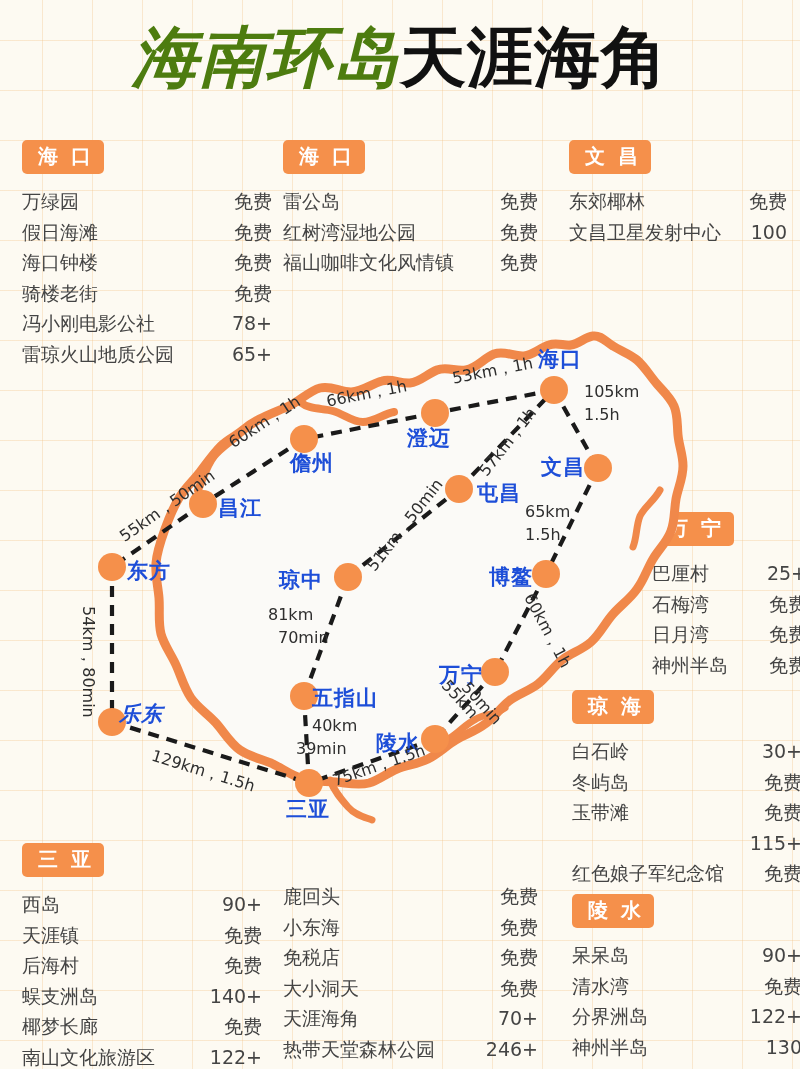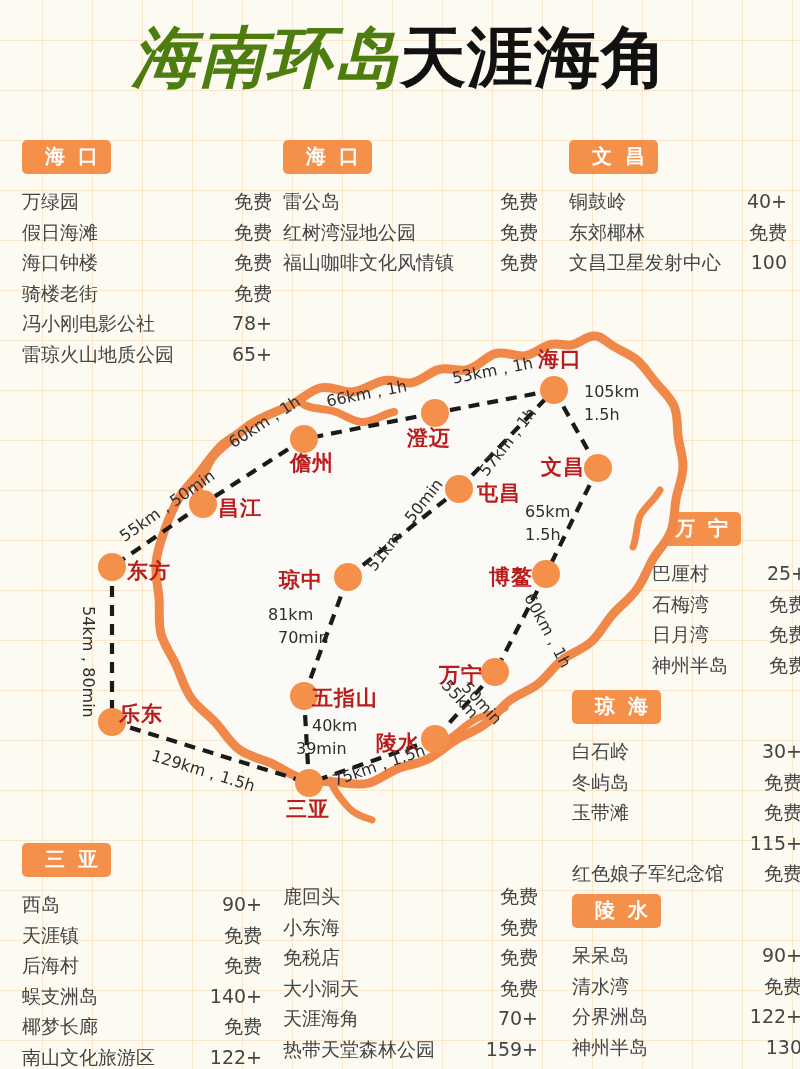--- a/index.html
+++ b/index.html
@@ -28,21 +28,21 @@
     letter-spacing:1px;white-space:nowrap;
     font-family:"DejaVu Sans","Liberation Sans",sans-serif;
   }
   .title .t-or{color:#4d7c0f;font-style:italic;}
   .title .t-bk{color:#111111;}
 
   
   .badge{
     display:inline-block;background:#f5904b;color:#ffffff;
     font-size:20px;font-weight:bold;line-height:20px;
-    padding:6px 10px 8px 23px;border-radius:5px;letter-spacing:3px;
+    padding:6px 10px 8px 16px;border-radius:5px;letter-spacing:3px;
     font-family:"DejaVu Sans","Liberation Sans",sans-serif;
   }
 
   
   .panel{position:absolute;}
   .plist{margin-top:12px;}
   .prow{display:flex;align-items:baseline;font-size:19px;line-height:30.5px;
         color:#444;white-space:nowrap;
         font-family:"DejaVu Sans","Liberation Sans",sans-serif;}
   .prow .pname{flex:0 0 auto;}
@@ -57,21 +57,21 @@
   .w-qh{width:230px;}  .w-qh .pprice{width:56px;}
   .w-ls{width:230px;}  .w-ls .pprice{width:56px;}
   .w-sy1{width:240px;} .w-sy1 .pprice{width:68px;}
   .w-sy2{width:255px;} .w-sy2 .pprice{width:62px;}
 
   
   #map{position:absolute;left:0;top:318px;width:800px;height:560px;}
   #map svg{display:block;}
 
   .cityname{
-    position:absolute;font-size:21px;font-weight:bold;color:#b91c1c;
+    position:absolute;font-size:21px;font-weight:bold;color:#1d4ed8;
     white-space:nowrap;letter-spacing:1px;
     font-family:"DejaVu Sans","Liberation Sans",sans-serif;
   }
   .edgelbl{
     position:absolute;font-size:16px;color:#2e2e2e;white-space:nowrap;
     font-family:"DejaVu Sans","Liberation Sans",sans-serif;
     font-weight:500;
   }
   .edgelbl.two{line-height:23px;}
 </style>
@@ -140,25 +140,20 @@
           <span class="pspace"></span>
           <span class="pprice">免费</span>
         </div>
     </div>
   </div>
 
   <div class="panel" style="left:569px;top:140px;">
     <div class="badge">文 昌</div>
     <div class="plist w-wc">
       <div class="prow">
-          <span class="pname">铜鼓岭</span>
-          <span class="pspace"></span>
-          <span class="pprice">40+</span>
-        </div>
-      <div class="prow">
           <span class="pname">东郊椰林</span>
           <span class="pspace"></span>
           <span class="pprice">免费</span>
         </div>
       <div class="prow">
           <span class="pname">文昌卫星发射中心</span>
           <span class="pspace"></span>
           <span class="pprice">100</span>
         </div>
     </div>
@@ -305,21 +300,21 @@
           <span class="pprice">免费</span>
         </div>
       <div class="prow">
           <span class="pname">天涯海角</span>
           <span class="pspace"></span>
           <span class="pprice">70+</span>
         </div>
       <div class="prow">
           <span class="pname">热带天堂森林公园</span>
           <span class="pspace"></span>
-          <span class="pprice">159+</span>
+          <span class="pprice">246+</span>
         </div>
     </div>
   </div>
 
   <div id="map">
     <svg width="800" height="560" viewBox="0 0 800 560" xmlns="http://www.w3.org/2000/svg">
 
       <path d="M243,112 C257,100 274,95 289,88 C300,83 309,73 320,70
            C331,67 340,74 351,74 C362,74 371,66 382,63
            C392,60 400,66 410,65 C420,64 427,56 437,52
@@ -414,21 +409,21 @@
         <circle cx="495" cy="354" r="14"></circle>
         <circle cx="435" cy="421" r="14"></circle>
       </g>
     </svg>
 
     <div class="cityname" style="left:538px;top:27px;">海口</div>
     <div class="cityname" style="left:407px;top:106px;">澄迈</div>
     <div class="cityname" style="left:290px;top:131px;">儋州</div>
     <div class="cityname" style="left:218px;top:176px;">昌江</div>
     <div class="cityname" style="left:127px;top:239px;">东方</div>
-    <div class="cityname" style="left:119px;top:382px;">乐东</div>
+    <div class="cityname" style="left:119px;top:382px;font-style:italic;">乐东</div>
     <div class="cityname" style="left:286px;top:477px;">三亚</div>
     <div class="cityname" style="left:312px;top:366px;font-family:Liberation Serif, serif;">五指山</div>
     <div class="cityname" style="left:279px;top:248px;">琼中</div>
     <div class="cityname" style="left:477px;top:161px;text-align:right;">屯昌</div>
     <div class="cityname" style="left:541px;top:135px;">文昌</div>
     <div class="cityname" style="left:489px;top:245px;">博鳌</div>
     <div class="cityname" style="left:439px;top:343px;">万宁</div>
     <div class="cityname" style="left:376px;top:411px;">陵水</div>
 
     <div class="edgelbl" style="left:452px;top:43px;transform:rotate(-11deg);">53km，1h</div>

